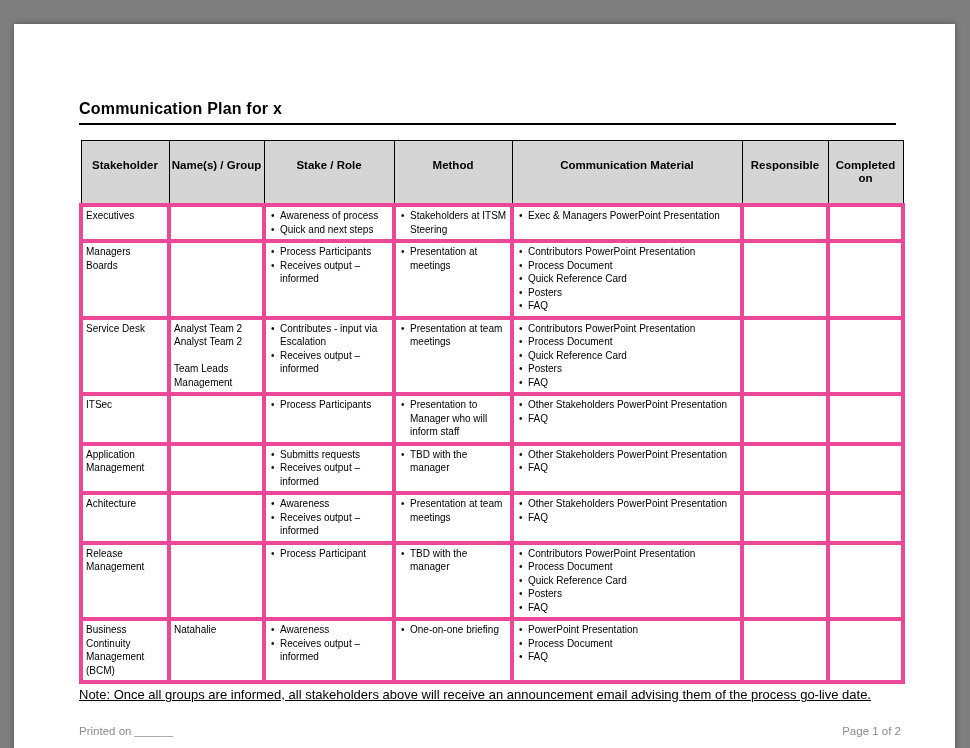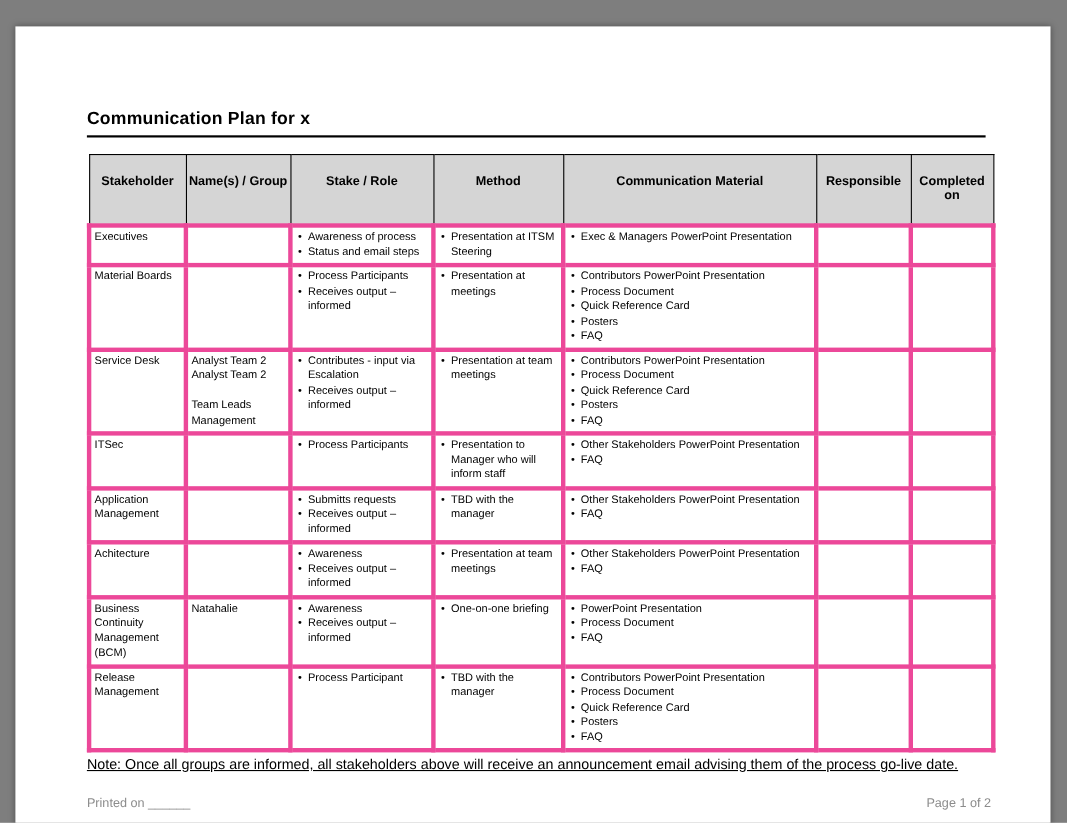--- a/index.html
+++ b/index.html
@@ -117,38 +117,38 @@
           <th>Completed on</th>
         </tr>
     </thead>
     <tbody>
         <tr>
           <td>Executives</td>
           <td></td>
           <td>
             <ul class="bullets">
               <li>Awareness of process</li>
-              <li>Status and email steps</li>
-            </ul>
-          </td>
-          <td>
-            <ul class="bullets">
-              <li>Presentation at ITSM Steering</li>
+              <li>Quick and next steps</li>
+            </ul>
+          </td>
+          <td>
+            <ul class="bullets">
+              <li>Stakeholders at ITSM Steering</li>
             </ul>
           </td>
           <td>
             <ul class="bullets">
               <li>Exec &amp; Managers PowerPoint Presentation</li>
             </ul>
           </td>
           <td></td>
           <td></td>
         </tr>
         <tr>
-          <td>Material Boards</td>
+          <td>Managers Boards</td>
           <td></td>
           <td>
             <ul class="bullets">
               <li>Process Participants</li>
               <li>Receives output – informed</li>
             </ul>
           </td>
           <td>
             <ul class="bullets">
               <li>Presentation at meetings</li>
@@ -260,64 +260,64 @@
           <td>
             <ul class="bullets">
               <li>Other Stakeholders PowerPoint Presentation</li>
               <li>FAQ</li>
             </ul>
           </td>
           <td></td>
           <td></td>
         </tr>
         <tr>
-          <td>Business Continuity Management (BCM)</td>
-          <td>
-            <div class="name-line">Natahalie</div>
-          </td>
-          <td>
-            <ul class="bullets">
-              <li>Awareness</li>
-              <li>Receives output – informed</li>
-            </ul>
-          </td>
-          <td>
-            <ul class="bullets">
-              <li>One-on-one briefing</li>
-            </ul>
-          </td>
-          <td>
-            <ul class="bullets">
-              <li>PowerPoint Presentation</li>
-              <li>Process Document</li>
-              <li>FAQ</li>
-            </ul>
-          </td>
-          <td></td>
-          <td></td>
-        </tr>
-        <tr>
           <td>Release Management</td>
           <td></td>
           <td>
             <ul class="bullets">
               <li>Process Participant</li>
             </ul>
           </td>
           <td>
             <ul class="bullets">
               <li>TBD with the manager</li>
             </ul>
           </td>
           <td>
             <ul class="bullets">
               <li>Contributors PowerPoint Presentation</li>
               <li>Process Document</li>
               <li>Quick Reference Card</li>
               <li>Posters</li>
+              <li>FAQ</li>
+            </ul>
+          </td>
+          <td></td>
+          <td></td>
+        </tr>
+        <tr>
+          <td>Business Continuity Management (BCM)</td>
+          <td>
+            <div class="name-line">Natahalie</div>
+          </td>
+          <td>
+            <ul class="bullets">
+              <li>Awareness</li>
+              <li>Receives output – informed</li>
+            </ul>
+          </td>
+          <td>
+            <ul class="bullets">
+              <li>One-on-one briefing</li>
+            </ul>
+          </td>
+          <td>
+            <ul class="bullets">
+              <li>PowerPoint Presentation</li>
+              <li>Process Document</li>
               <li>FAQ</li>
             </ul>
           </td>
           <td></td>
           <td></td>
         </tr>
       </tbody>
   </table>
 
   <p class="note">Note: Once all groups are informed, all stakeholders above will receive an announcement email advising them of the process go-live date.</p>

